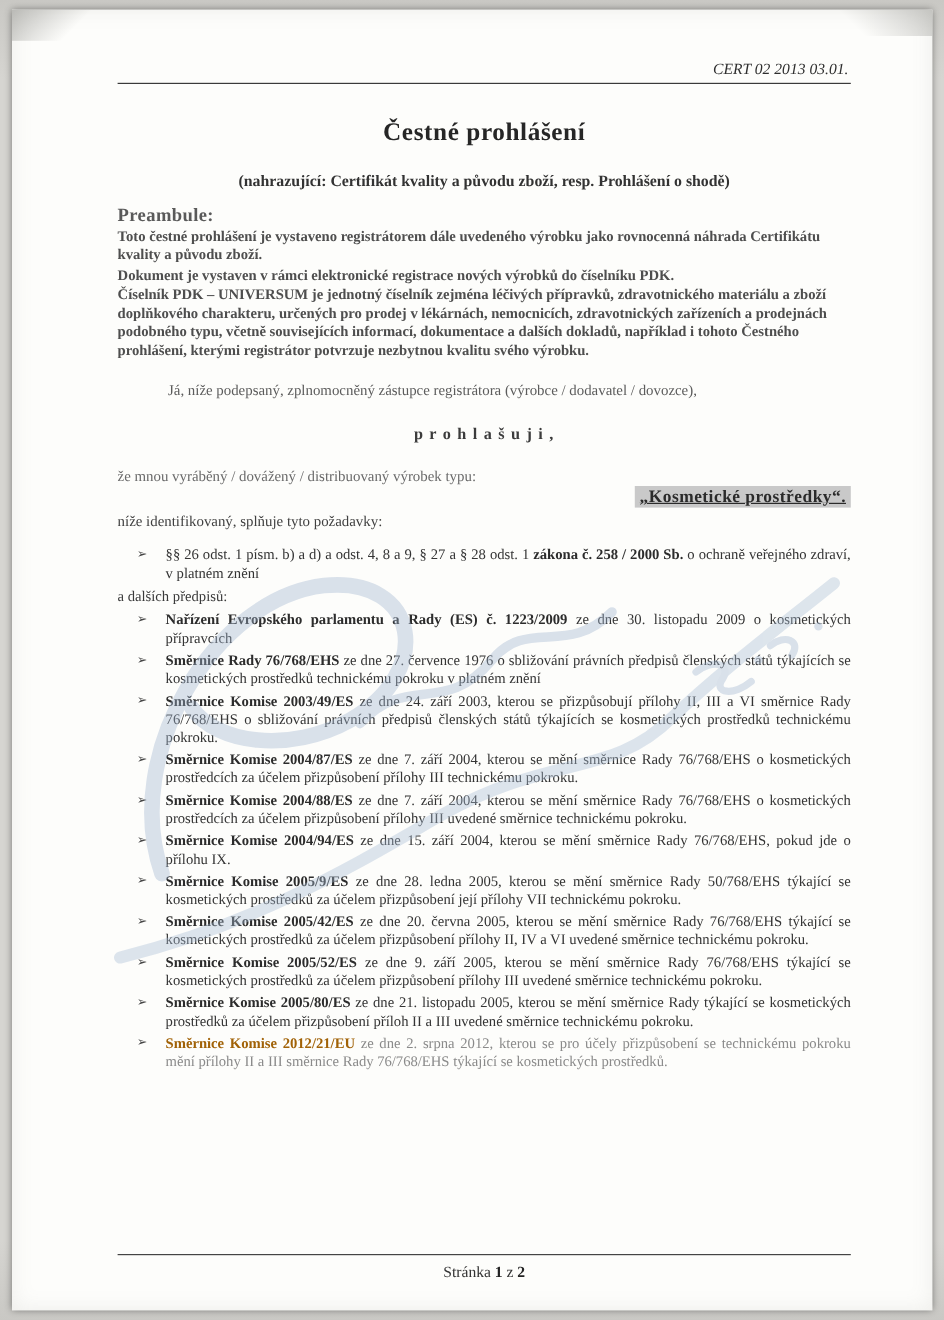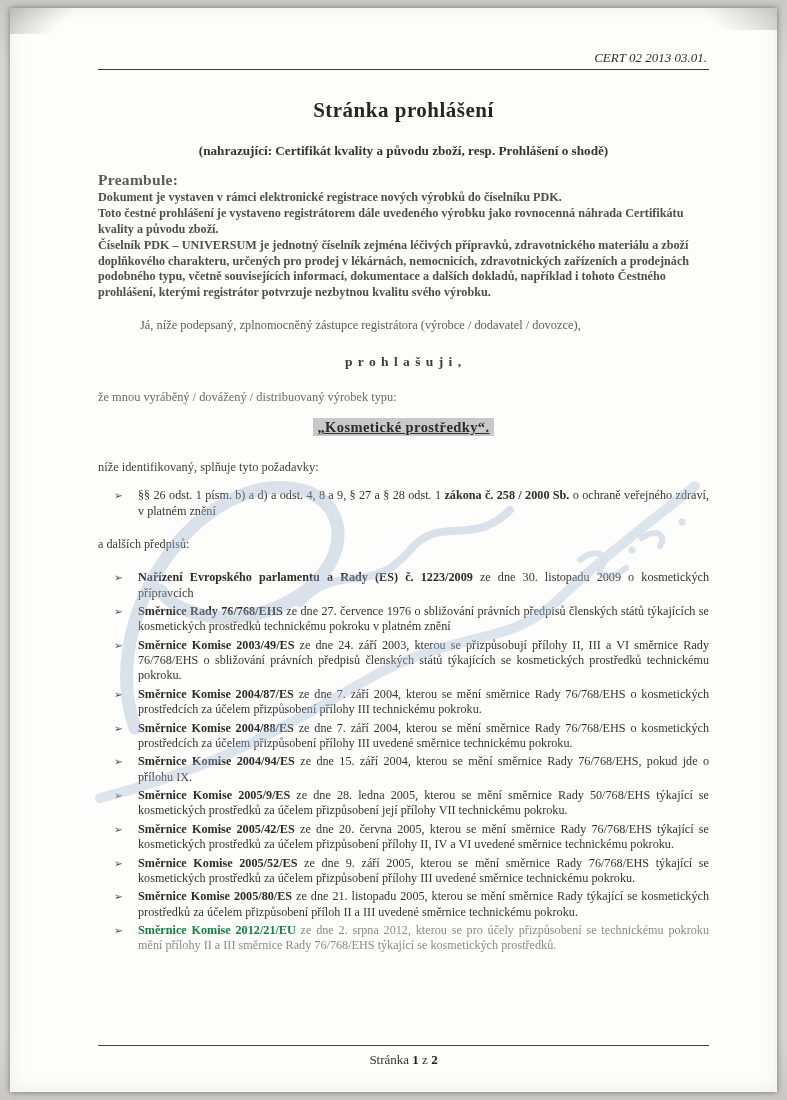--- a/index.html
+++ b/index.html
@@ -21,30 +21,30 @@
   }
   .doc-code{text-align:right;font-style:italic;font-size:13px;color:#2e2e2e;padding-right:2px;}
   .header-rule{border:none;border-top:1.6px solid #3a3a3a;margin:3px 0 0 0;}
   .title{text-align:center;font-weight:bold;font-size:21px;letter-spacing:.5px;margin-top:28px;color:#262626;}
   .subtitle{text-align:center;font-weight:bold;font-size:13.2px;margin-top:20px;color:#333;}
   .preambule-heading{font-size:15.5px;font-weight:bold;color:#5a5a5a;margin-top:12px;letter-spacing:.3px;}
   .preamble p{margin:1px 0;font-size:12.2px;font-weight:bold;color:#4e4e4e;line-height:1.27;}
   .decl-intro{margin-top:17px;padding-left:42px;font-size:12.4px;color:#5c5c5c;}
   .decl-word{text-align:center;font-weight:bold;font-size:13.5px;margin-top:21px;color:#3c3c3c;letter-spacing:1px;}
   .product-line{margin-top:20px;font-size:12.4px;color:#6a6a6a;}
-  .product-name-wrap{text-align:center;margin-top:13px;}
+  .product-name-wrap{text-align:right;}
   .product-name{font-size:14.5px;font-weight:bold;text-decoration:underline;background:#c9c9c9;color:#2b2b2b;padding:1px 4px;letter-spacing:.4px;}
-  .req-intro{margin-top:24px;font-size:12.4px;color:#3f3f3f;}
+  .req-intro{margin-top:4px;font-size:12.4px;color:#3f3f3f;}
   .req-list{margin-top:13px;}
   .li{position:relative;padding-left:40px;font-size:12.2px;color:#343434;line-height:1.26;text-align:justify;margin-bottom:3px;}
   .li b{color:#2c2c2c;}
   .arrow{position:absolute;left:16px;top:1px;font-family:"DejaVu Sans",sans-serif;font-size:10.5px;color:#474747;}
-  .additional{font-size:12.2px;color:#3a3a3a;margin:18px 0;}
+  .additional{font-size:12.2px;color:#3a3a3a;margin:4px 0;}
   .faded{color:#8a8a8a;}
-  .faded b{color:#15803d;}
+  .faded b{color:#a16207;}
   .footer{margin-top:auto;}
   .footer-rule{border:none;border-top:1.5px solid #444;margin:0 0 6px 0;}
   .footer-text{text-align:center;font-size:13px;color:#333;}
   .footer-text b{font-weight:bold;color:#222;}
   .watermark{
     position:absolute;left:30px;top:290px;width:690px;height:560px;
     pointer-events:none;opacity:.38;
   }
   .corner-shade-tl{position:absolute;left:0;top:0;width:70px;height:26px;
     background:linear-gradient(135deg, rgba(140,140,135,.55), rgba(140,140,135,0) 70%);}
@@ -54,27 +54,27 @@
 </head>
 <body>
 
 <div class="page">
   <div class="corner-shade-tl"></div>
   <div class="corner-shade-tr"></div>
 
   <div class="doc-code">CERT 02 2013 03.01.</div>
   <hr class="header-rule">
 
-  <div class="title">Stránka prohlášení</div>
+  <div class="title">Čestné prohlášení</div>
   <div class="subtitle">(nahrazující: Certifikát kvality a původu zboží, resp. Prohlášení o shodě)</div>
 
   <div class="preambule-heading">Preambule:</div>
   <div class="preamble">
+    <p>Toto čestné prohlášení je vystaveno registrátorem dále uvedeného výrobku jako rovnocenná náhrada Certifikátu kvality a původu zboží.</p>
     <p>Dokument je vystaven v rámci elektronické registrace nových výrobků do číselníku PDK.</p>
-    <p>Toto čestné prohlášení je vystaveno registrátorem dále uvedeného výrobku jako rovnocenná náhrada Certifikátu kvality a původu zboží.</p>
     <p>Číselník PDK – UNIVERSUM je jednotný číselník zejména léčivých přípravků, zdravotnického materiálu a zboží doplňkového charakteru, určených pro prodej v lékárnách, nemocnicích, zdravotnických zařízeních a prodejnách podobného typu, včetně souvisejících informací, dokumentace a dalších dokladů, například i tohoto Čestného prohlášení, kterými registrátor potvrzuje nezbytnou kvalitu svého výrobku.</p>
   </div>
 
   <div class="decl-intro">Já, níže podepsaný, zplnomocněný zástupce registrátora (výrobce / dodavatel / dovozce),</div>
   <div class="decl-word">p r o h l a š u j i ,</div>
   <div class="product-line">že mnou vyráběný / dovážený / distribuovaný výrobek typu:</div>
   <div class="product-name-wrap">
     <span class="product-name">„Kosmetické prostředky“.</span>
   </div>
   <div class="req-intro">níže identifikovaný, splňuje tyto požadavky:</div>

